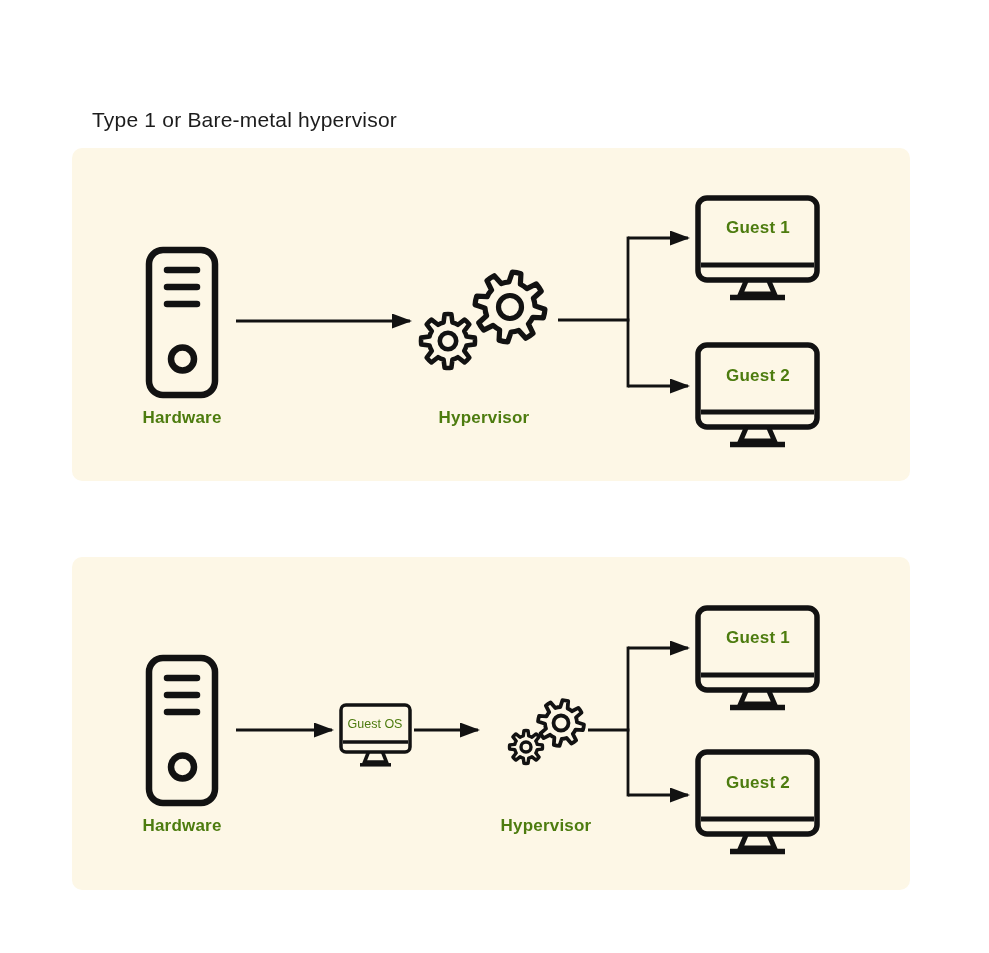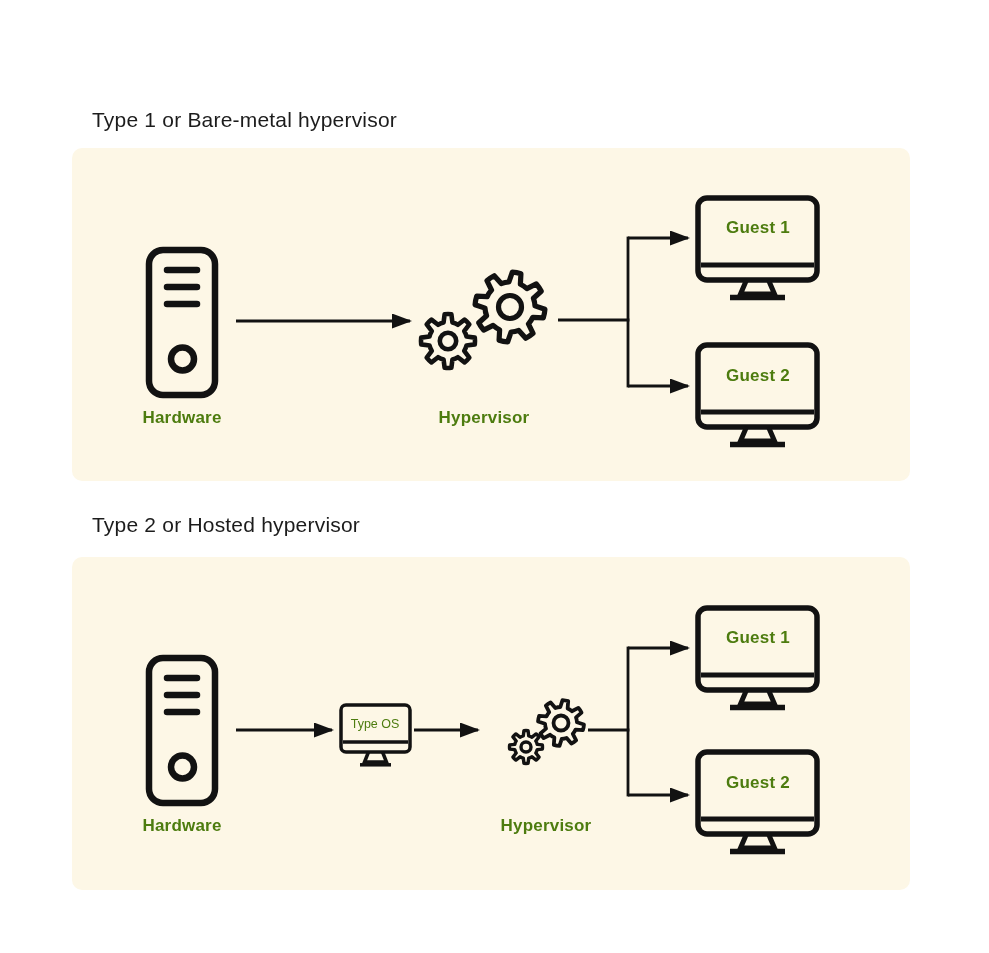--- a/index.html
+++ b/index.html
@@ -102,21 +102,20 @@
         <line class="stroke" x1="658" y1="296.5" x2="713" y2="296.5" stroke-width="5.5"></line>
       </g>
     </svg>
 
     <div class="node-label" style="left:110px;top:260px;">Hardware</div>
     <div class="node-label" style="left:412px;top:260px;">Hypervisor</div>
     <div class="node-label" style="left:686px;top:70px;">Guest 1</div>
     <div class="node-label" style="left:686px;top:218px;">Guest 2</div>
   </div>
 
-  <div class="section-label s2">Type 2 or Hosted hypervisor</div>
 
   <div class="panel p2">
     <svg width="838" height="333" viewBox="0 0 838 333">
       <defs>
         <marker id="ah2" markerUnits="userSpaceOnUse" markerWidth="20" markerHeight="15" refX="18" refY="7.5" orient="auto">
           <path d="M0,0 L20,7.5 L0,15 Z" fill="#121212"></path>
         </marker>
       </defs>
 
       <g>
@@ -159,19 +158,19 @@
 
       <g>
         <rect class="stroke" x="626" y="195" width="119" height="82" rx="9" stroke-width="5.5"></rect>
         <line class="stroke" x1="629" y1="262" x2="742" y2="262" stroke-width="5"></line>
         <path class="stroke" d="M674.5,277 L668.5,291 L702.5,291 L696.5,277" stroke-width="5"></path>
         <line class="stroke" x1="658" y1="294.5" x2="713" y2="294.5" stroke-width="5.5"></line>
       </g>
     </svg>
 
     <div class="node-label" style="left:110px;top:259px;">Hardware</div>
-    <div class="node-label small" style="left:303px;top:160px;">Type OS</div>
+    <div class="node-label small" style="left:303px;top:160px;">Guest OS</div>
     <div class="node-label" style="left:474px;top:259px;">Hypervisor</div>
     <div class="node-label" style="left:686px;top:71px;">Guest 1</div>
     <div class="node-label" style="left:686px;top:216px;">Guest 2</div>
   </div>
 
 </div>
 
 </body></html>

